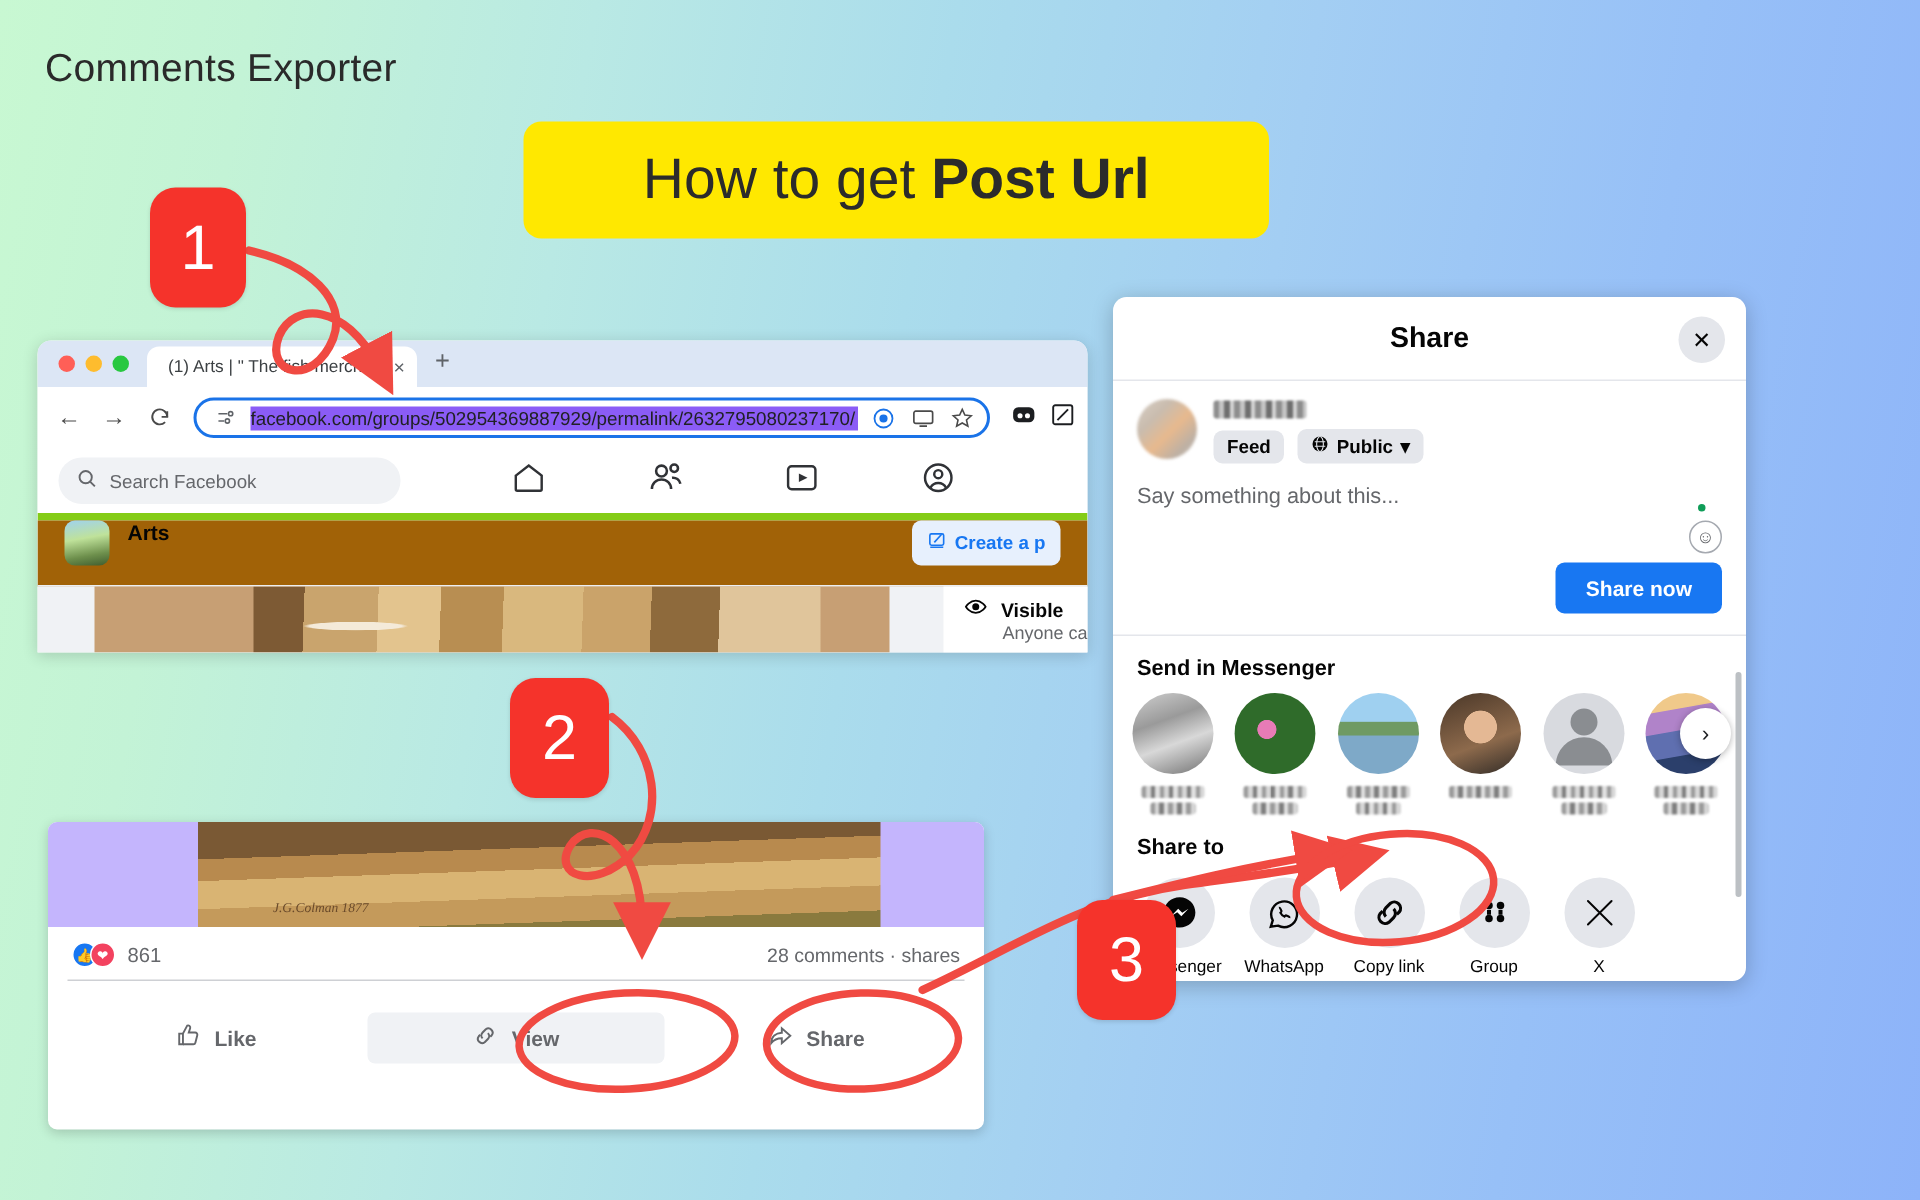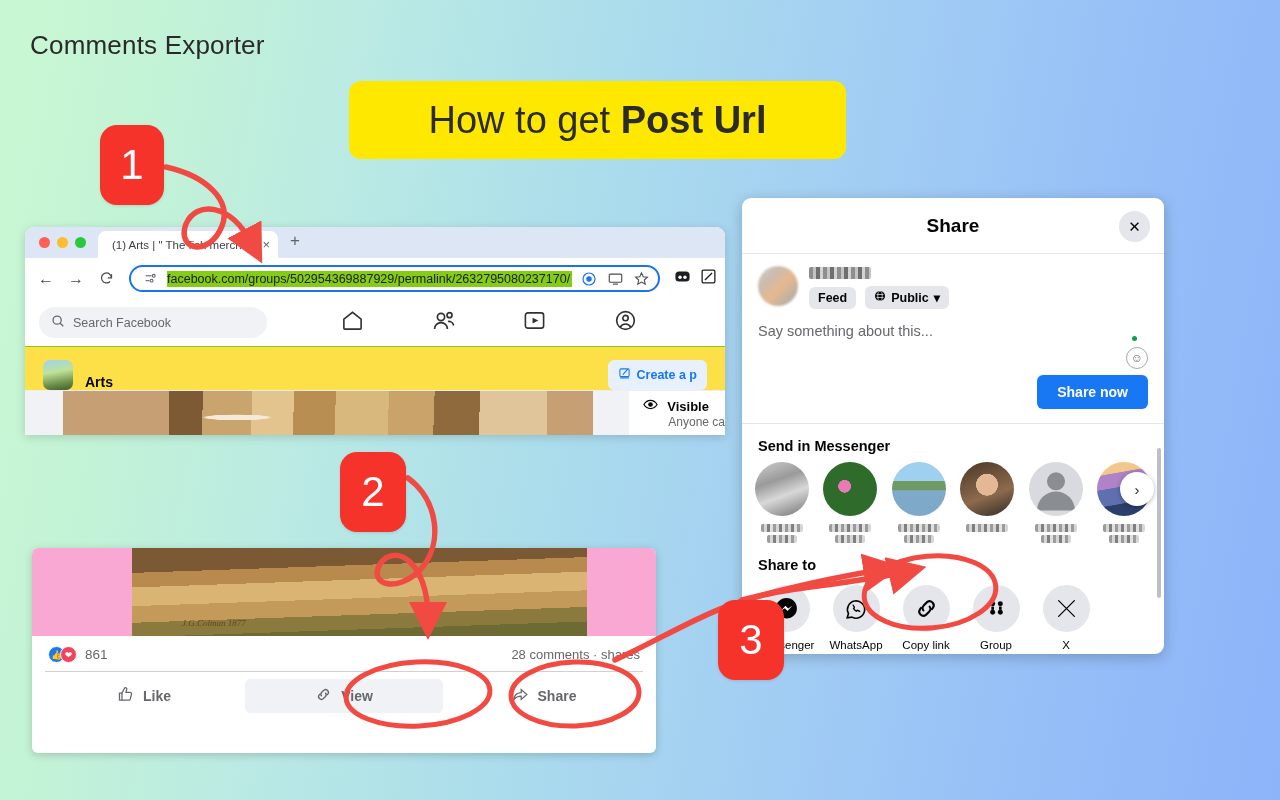--- a/index.html
+++ b/index.html
@@ -61,40 +61,40 @@
     gap:4px; padding:0 8px;
   }
   .navbtn{ width:26px; height:26px; display:flex; align-items:center; justify-content:center;
            color:#4a4a4a; font-size:16px; }
   .omnibox{
     flex:1; height:27px; margin-left:6px; border:2px solid #1a73e8; border-radius:14px;
     display:flex; align-items:center; gap:8px; padding:0 8px 0 10px; background:#fff;
     max-width:546px;
   }
   .omni-url{
-    flex:1; font-size:12.5px; color:#202124; background:#84cc16;
+    flex:1; font-size:12.5px; color:#202124; background:#8b5cf6;
     white-space:nowrap; overflow:hidden; padding:1px 0;
   }
   .omni-ico{ width:18px; height:18px; display:flex; align-items:center; justify-content:center; }
   .tb-ext{ display:flex; align-items:center; gap:9px; padding-left:10px; }
 
   
   .fb-top{
-    height:48px; background:#fff; border-bottom:1px solid #84cc16;
+    height:48px; background:#fff; border-bottom:5px solid #84cc16;
     display:flex; align-items:center; padding:0 14px;
   }
   .fb-search{
     width:228px; height:31px; background:#f0f2f5; border-radius:18px;
     display:flex; align-items:center; gap:8px; padding:0 12px;
     font-size:12.5px; color:#65676b;
   }
   .fb-navicons{ display:flex; flex:1; justify-content:space-around; align-items:center; padding:0 40px; }
   .fb-navicons .ni{ color:#303236; }
   .fb-grouprow{
-    height:44px; background:#fde047; display:flex; align-items:flex-end; padding:0 18px;
+    height:44px; background:#a16207; display:flex; align-items:flex-start; padding:0 18px;
     border-bottom:1px solid #eceef1;
   }
   .grp-avatar{ width:30px; height:30px; border-radius:7px; overflow:hidden; flex:0 0 auto;
     background:linear-gradient(170deg,#9fd2ef 0%,#bfe29a 40%,#6d8f4c 75%,#3f5c2e 100%); }
   .grp-name{ font-size:14px; font-weight:bold; color:#050505; margin-left:12px; }
   .grp-create{
     margin-left:auto; background:#e7f0fd; color:#1877f2; font-size:12.5px; font-weight:bold;
     padding:7px 10px; border-radius:6px; display:flex; align-items:center; gap:6px;
     white-space:nowrap; overflow:hidden;
   }
@@ -111,40 +111,40 @@
   .fb-right{ flex:1; background:#fff; padding:6px 0 0 14px;margin-left:36px; }
   .vis-row{ display:flex; align-items:center; gap:9px; font-size:13px; color:#050505; font-weight:bold;}
   .vis-sub{ font-size:12px; color:#65676b; margin-left:25px; white-space:nowrap; }
 
   
   .postcard{
     position:absolute; left:32px; top:548px; width:624px; height:205px;
     background:#fff; border-radius:6px; box-shadow:0 2px 8px rgba(0,0,0,.18);
     overflow:hidden; z-index:10;
   }
-  .post-img{ height:88px; background:#f9a8d4; position:relative; overflow:hidden;text-align:right; }
+  .post-img{ height:70px; background:#c4b5fd; position:relative; overflow:hidden;text-align:right; }
   .post-img .paint2{
     position:absolute; left:100px; top:0; width:455px; height:88px;
     background:
       linear-gradient(178deg,#7a5934 0 24%, #b88a4e 24% 38%, #d9b473 38% 56%,
                       #c49a5b 56% 72%, #8a7a3e 72% 86%, #6d6b33 86% 100%);
   }
   .post-img .sig{ position:absolute; left:150px; bottom:8px; font-size:9px; color:#5a3c22;
                   font-style:italic; opacity:.85; font-family:"Liberation Serif", serif;}
   .post-stats{ display:flex; align-items:center; padding:10px 16px 8px 16px; }
   .reacts{ display:flex; align-items:center; }
   .rc{ width:17px; height:17px; border-radius:50%; border:1.5px solid #fff; display:flex;
        align-items:center; justify-content:center; font-size:9px; color:#fff; }
   .rc.like{ background:#1877f2; }
   .rc.love{ background:#f3425f; margin-left:-5px; }
   .react-count{ font-size:13.5px; color:#65676b; margin-left:8px; }
   .stats-right{ margin-left:auto; font-size:13px; color:#65676b; }
   .post-actions{
     display:flex; align-items:center; border-top:1px solid #ced0d4;
-    margin:0 13px; padding:7px 0; gap:2px;
+    margin:0 13px; padding:21px 0; gap:2px;
   }
   .act{
     flex:1; display:flex; align-items:center; justify-content:center; gap:9px;
     height:34px; border-radius:5px; font-size:14px; font-weight:bold; color:#65676b;
   }
   .act.hl{ background:#f0f2f5; }
   .post-more{ font-size:13.5px; font-weight:bold; color:#050505; padding:12px 0 0 18px; }
 
   
   .share-dlg{

